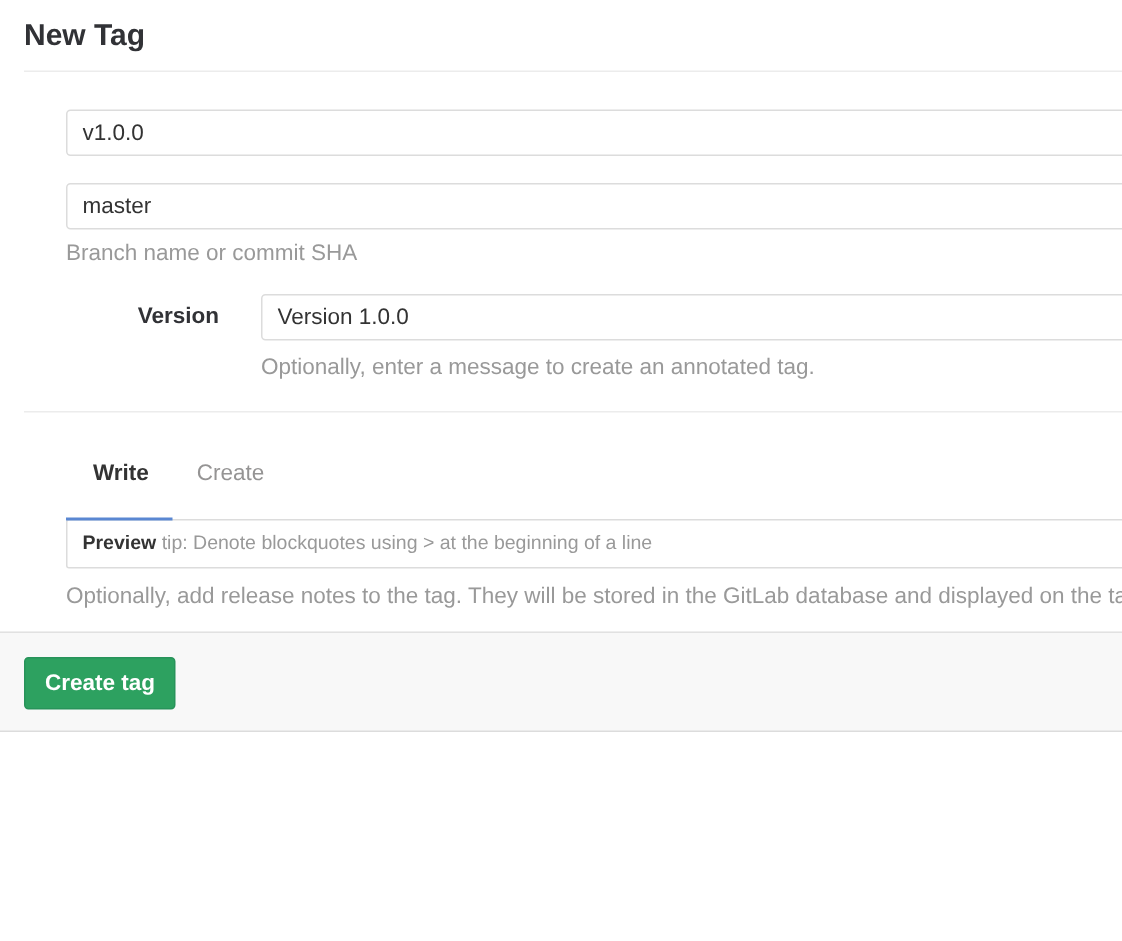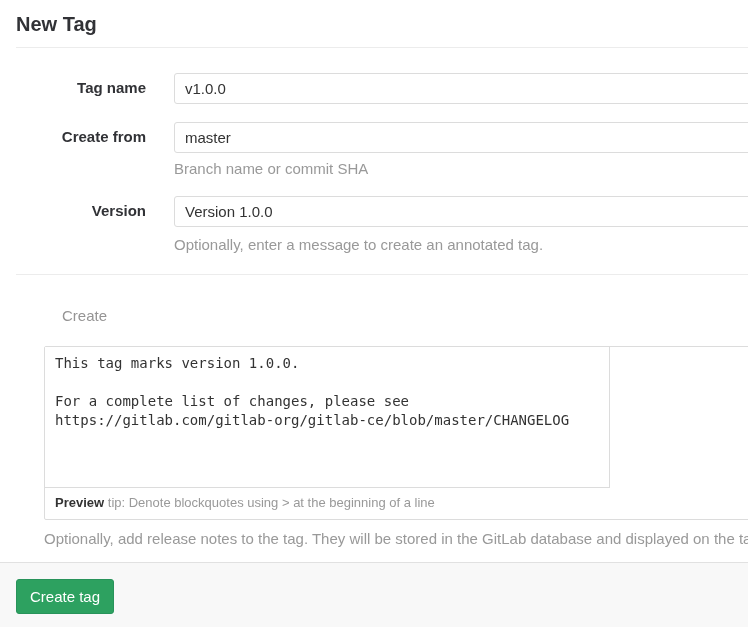--- a/index.html
+++ b/index.html
@@ -39,65 +39,60 @@
   .md-tip { padding:7px 10px 8px 10px; font-size:13px; color:#999;
     line-height:16px; white-space:nowrap; overflow:hidden; }
   .md-tip .tip-prefix { color:#333; font-weight:600; }
   .release-help { margin-top:10px; color:#999; line-height:18px;
     white-space:nowrap; overflow:hidden; }
   .form-actions { margin:14px 0 0 -16px; width:748px; height:67px;
     background:#f8f8f8; border-top:1px solid #e1e1e1;
     border-bottom:1px solid #dcdcdc; padding:16px 16px; }
   .btn-create { display:inline-block; background:#2da160; color:#fff;
     border:1px solid #28935a; border-radius:3px; padding:7px 13px;
-    font-family:"Liberation Sans", sans-serif; font-size:15px; font-weight:400;
+    font-family:"Liberation Sans", sans-serif; font-size:15px; font-weight:700;
     line-height:19px; cursor:pointer; }
 </style>
 </head>
 <body>
 
 <div class="content">
   <h3 class="page-title">New Tag</h3>
 
   <form>
     <div class="form-row row-tagname">
-      <label class="form-label">Tag name</label>
       <div class="form-col">
         <input class="text-input" type="text" value="v1.0.0" style="">
       </div>
     </div>
 
     <div class="form-row row-createfrom">
-      <label class="form-label">Create from</label>
       <div class="form-col">
         <input class="text-input" type="text" value="master" style="">
         <div class="help-text">Branch name or commit SHA</div>
       </div>
     </div>
 
     <div class="form-row row-message">
       <label class="form-label">Version</label>
       <div class="form-col">
         <input class="text-input" type="text" value="Version 1.0.0" style="">
         <div class="help-text">Optionally, enter a message to create an annotated tag.</div>
       </div>
     </div>
 
     <hr class="section-divider">
 
     <div class="form-row release-row">
       <div class="form-col">
         <div class="tabs">
+          <button type="button" class="tab active">Write</button>
           <button type="button" class="tab">Create</button>
         </div>
         <div class="md-area">
-          <textarea class="md-textarea" spellcheck="false" style="">This tag marks version 1.0.0.
-
-For a complete list of changes, please see
-https://gitlab.com/gitlab-org/gitlab-ce/blob/master/CHANGELOG</textarea>
           <div class="md-tip"><span class="tip-prefix">Preview</span><span> tip: Denote blockquotes using &gt; at the beginning of a line</span></div>
         </div>
         <div class="release-help">Optionally, add release notes to the tag. They will be stored in the GitLab database and displayed on the tags page.</div>
       </div>
     </div>
 
     <div class="form-actions">
       <button type="button" class="btn-create">Create tag</button>
     </div>
   </form>

